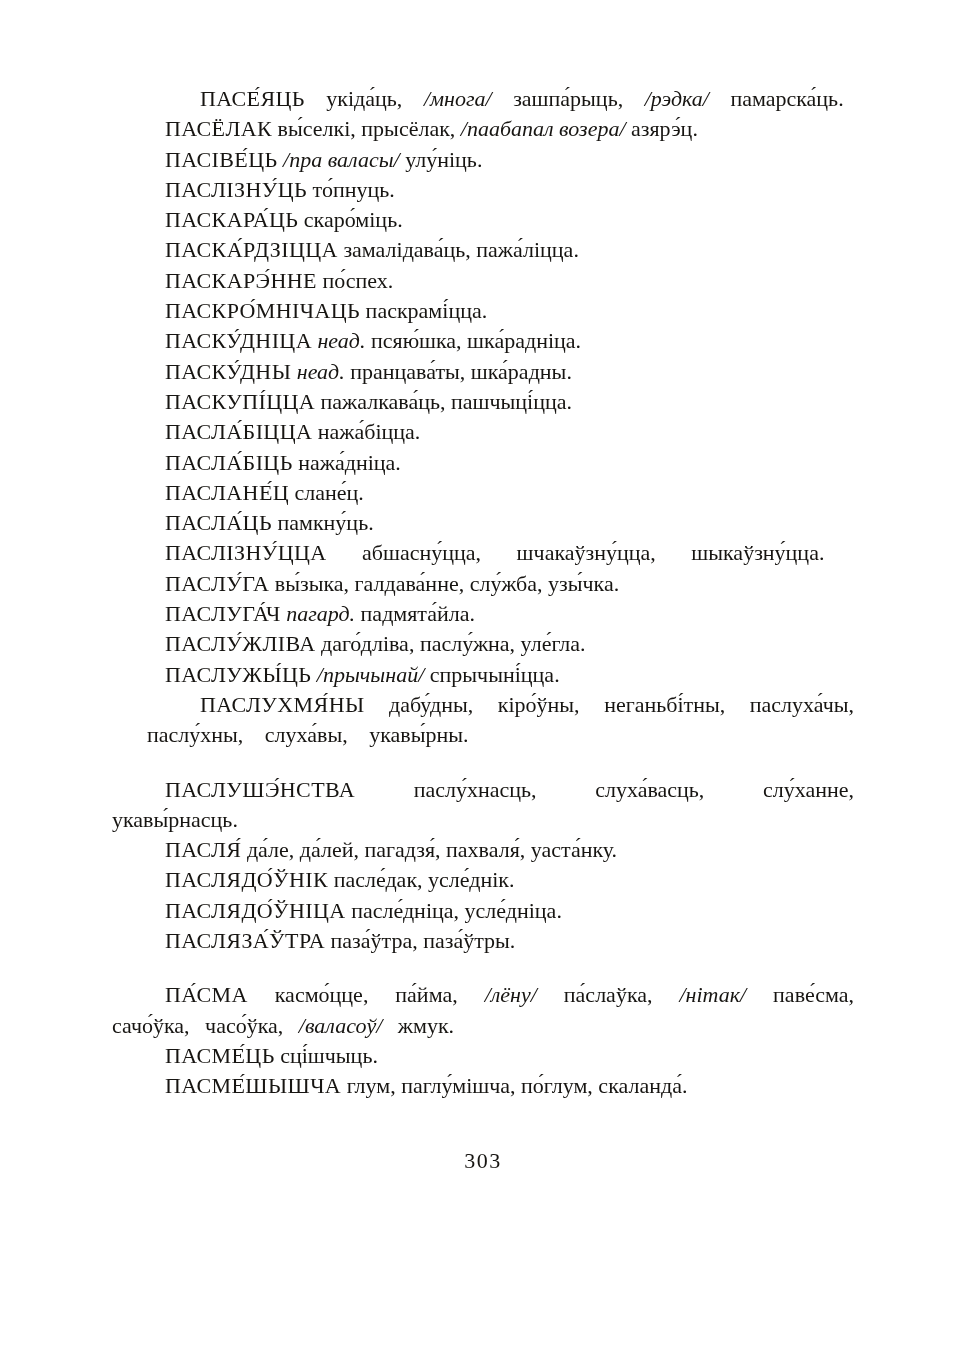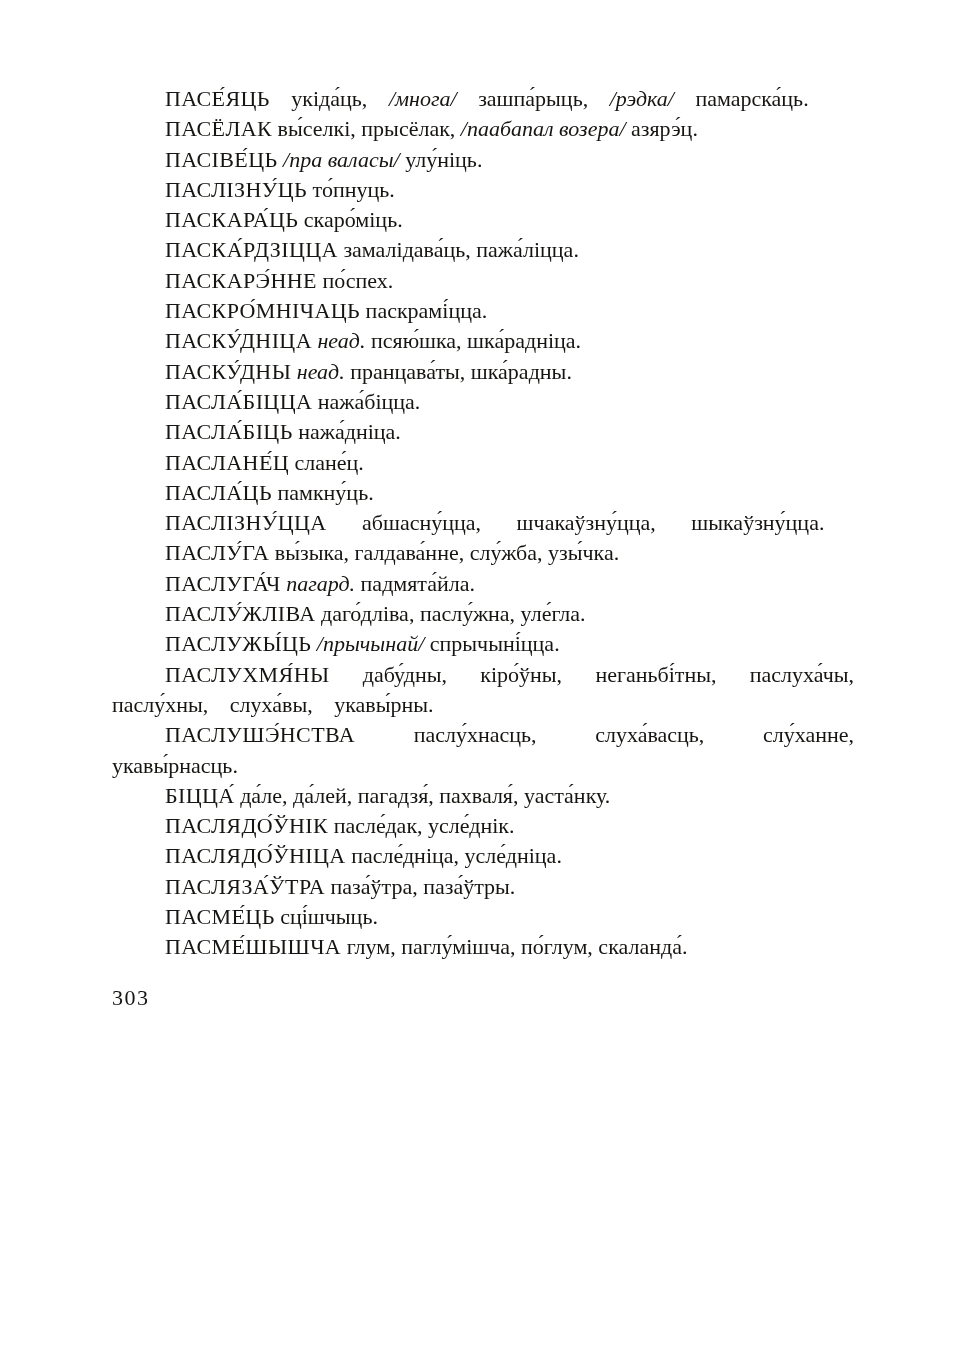--- a/index.html
+++ b/index.html
@@ -22,62 +22,64 @@
   }
   .text-block {
     width: 742px;
   }
   .entry {
     margin: 0;
     text-indent: 53px;
     text-align: justify;
   }
   
-  .sp-a { word-spacing: 10px; }
-  .sp-b { word-spacing: 16px; }
+  .sp-a { word-spacing: 10px; margin-top: 24px; }
+  .sp-b { word-spacing: 16px; margin-left: 35px; }
   .sp-c { word-spacing: 30px; }
   .hw {
     letter-spacing: 0.4px;
   }
   .it {
     font-style: italic;
   }
   .pageno {
-    margin-top: 20px;
-    text-align: left;
+    margin-top: 44px;
+    text-align: center;
     letter-spacing: 1.5px;
   }
 </style>
 </head>
 <body>
 
 <div class="page">
   <div class="text-block">
       <p class="entry sp-b"><span class="hw">ПАСЕ́ЯЦЬ</span> <span class="rg">укіда́ць, </span><span class="it">/многа/</span><span class="rg"> зашпа́рыць, </span><span class="it">/рэдка/</span><span class="rg"> памарска́ць.</span></p>
       <p class="entry"><span class="hw">ПАСЁЛАК</span> <span class="rg">вы́селкі, прысёлак, </span><span class="it">/паабапал возера/</span><span class="rg"> азярэ́ц.</span></p>
       <p class="entry"><span class="hw">ПАСІВЕ́ЦЬ</span> <span class="it">/пра валасы/</span><span class="rg"> улу́ніць.</span></p>
       <p class="entry"><span class="hw">ПАСЛІЗНУ́ЦЬ</span> <span class="rg">то́пнуць.</span></p>
       <p class="entry"><span class="hw">ПАСКАРА́ЦЬ</span> <span class="rg">скаро́міць.</span></p>
       <p class="entry"><span class="hw">ПАСКА́РДЗІЦЦА</span> <span class="rg">замалідава́ць, пажа́ліцца.</span></p>
       <p class="entry"><span class="hw">ПАСКАРЭ́ННЕ</span> <span class="rg">по́спех.</span></p>
       <p class="entry"><span class="hw">ПАСКРО́МНІЧАЦЬ</span> <span class="rg">паскрамі́цца.</span></p>
       <p class="entry"><span class="hw">ПАСКУ́ДНІЦА</span> <span class="it">неад.</span><span class="rg"> псяю́шка, шка́радніца.</span></p>
       <p class="entry"><span class="hw">ПАСКУ́ДНЫ</span> <span class="it">неад.</span><span class="rg"> пранцава́ты, шка́радны.</span></p>
+      <p class="entry"><span class="hw">ПАСКУПІ́ЦЦА</span> <span class="rg">пажалкава́ць, пашчыці́цца.</span></p>
       <p class="entry"><span class="hw">ПАСЛА́БІЦЦА</span> <span class="rg">нажа́біцца.</span></p>
       <p class="entry"><span class="hw">ПАСЛА́БІЦЬ</span> <span class="rg">нажа́дніца.</span></p>
       <p class="entry"><span class="hw">ПАСЛАНЕ́Ц</span> <span class="rg">слане́ц.</span></p>
       <p class="entry"><span class="hw">ПАСЛА́ЦЬ</span> <span class="rg">памкну́ць.</span></p>
       <p class="entry sp-c"><span class="hw">ПАСЛІЗНУ́ЦЦА</span> <span class="rg">абшасну́цца, шчакаўзну́цца, шыкаўзну́цца.</span></p>
       <p class="entry"><span class="hw">ПАСЛУ́ГА</span> <span class="rg">вы́зыка, галдава́нне, слу́жба, узы́чка.</span></p>
       <p class="entry"><span class="hw">ПАСЛУГА́Ч</span> <span class="it">пагард.</span><span class="rg"> падмята́йла.</span></p>
       <p class="entry"><span class="hw">ПАСЛУ́ЖЛІВА</span> <span class="rg">даго́дліва, паслу́жна, уле́гла.</span></p>
       <p class="entry"><span class="hw">ПАСЛУЖЫ́ЦЬ</span> <span class="it">/прычынай/</span><span class="rg"> спрычыні́цца.</span></p>
       <p class="entry sp-b"><span class="hw">ПАСЛУХМЯ́НЫ</span> <span class="rg">дабу́дны, кіро́ўны, неганьбі́тны, паслуха́чы, паслу́хны, слуха́вы, укавы́рны.</span></p>
       <p class="entry sp-a"><span class="hw">ПАСЛУШЭ́НСТВА</span> <span class="rg">паслу́хнасць, слуха́васць, слу́ханне, укавы́рнасць.</span></p>
-      <p class="entry"><span class="hw">БІЦЦА́</span> <span class="rg">да́ле, да́лей, пагадзя́, пахваля́, уаста́нку.</span></p>
+      <p class="entry"><span class="hw">ПАСЛЯ́</span> <span class="rg">да́ле, да́лей, пагадзя́, пахваля́, уаста́нку.</span></p>
       <p class="entry"><span class="hw">ПАСЛЯДО́ЎНІК</span> <span class="rg">пасле́дак, усле́днік.</span></p>
       <p class="entry"><span class="hw">ПАСЛЯДО́ЎНІЦА</span> <span class="rg">пасле́дніца, усле́дніца.</span></p>
       <p class="entry"><span class="hw">ПАСЛЯЗА́ЎТРА</span> <span class="rg">паза́ўтра, паза́ўтры.</span></p>
+      <p class="entry sp-a"><span class="hw">ПА́СМА</span> <span class="rg">касмо́цце, па́йма, </span><span class="it">/лёну/</span><span class="rg"> па́слаўка, </span><span class="it">/нітак/</span><span class="rg"> паве́сма, сачо́ўка, часо́ўка, </span><span class="it">/валасоў/</span><span class="rg"> жмук.</span></p>
       <p class="entry"><span class="hw">ПАСМЕ́ЦЬ</span> <span class="rg">сці́шчыць.</span></p>
       <p class="entry"><span class="hw">ПАСМЕ́ШЫШЧА</span> <span class="rg">глум, паглу́мішча, по́глум, скаланда́.</span></p>
     </div>
   <div class="pageno">303</div>
 </div>
 
 </body></html>

